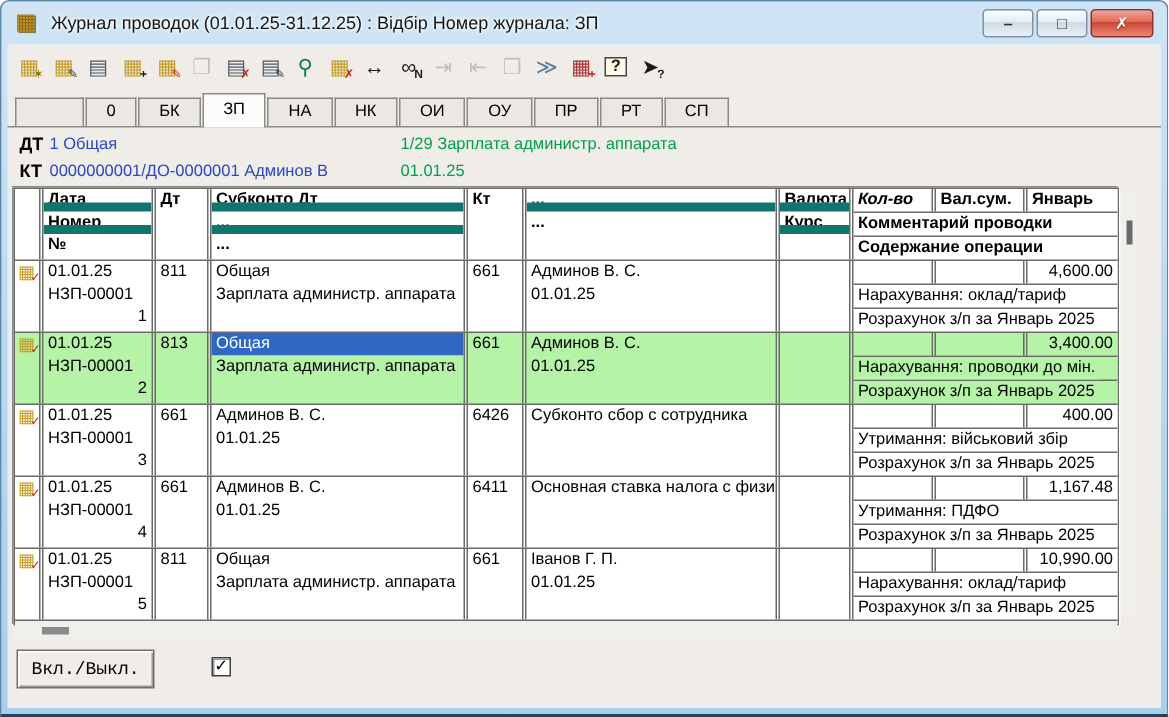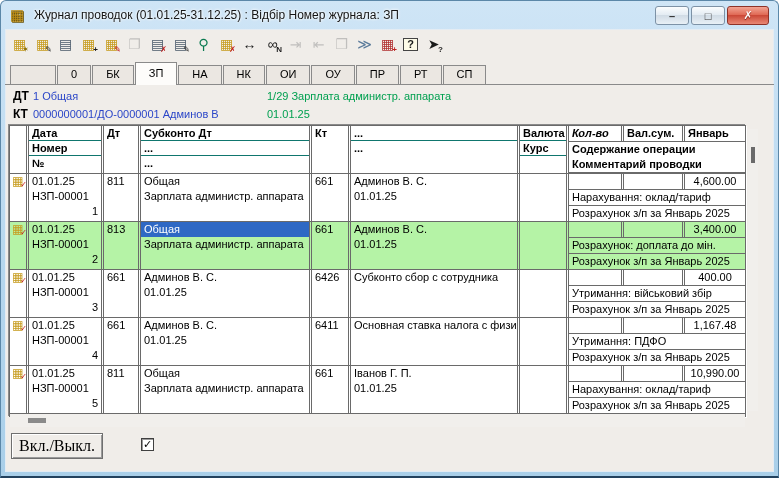--- a/index.html
+++ b/index.html
@@ -63,59 +63,59 @@
   .grid-outer {
     position:absolute; left:4px; top:96px; width:737px; height:292px;
     background:#fff; border:1px solid #6a6a6a;
     box-shadow:-1px -1px 0 #8a8a8a, 1px 1px 0 #ffffff;
   }
   .trow, .hrow { display:flex; border-bottom:1px solid #6a6a6a; background:#fff; }
   .cell { border-right:3px double #6a6a6a; overflow:hidden; }
   .cell:last-child { border-right:none; }
   .ln { height:15px; line-height:15px; padding:0 3px; white-space:nowrap; overflow:hidden; }
   .ln.num { text-align:right; }
-  .ln.amt { text-align:center; }
+  .ln.amt { text-align:right; }
   .c-icon { width:19px; }
   .c-date { width:75px; }
   .c-dt   { width:37px; }
   .c-subdt{ width:171px; }
   .c-kt   { width:39px; }
   .c-subkt{ width:169px; }
   .c-cur  { width:49px; }
   .c-right{ flex:1; display:flex; flex-direction:column; }
   .rline { display:flex; }
   .rline.b { border-bottom:1px solid #6a6a6a; }
   .sub { overflow:hidden; }
   .sub.q { width:55px; border-right:3px double #6a6a6a;font-style:italic; }
   .sub.v { width:61px; border-right:3px double #6a6a6a; }
   .sub.s { flex:1; }
   .hrow { font-weight:bold; background:#fff; }
-  .hrow .hb { border-bottom:1px solid #0f766e; }
+  .hrow .hb { border-bottom:6px solid #0f766e; }
   .trow.selected .ln, .trow.selected { background:var(--sel-green,#b5f3a6); }
   .sel-cell { background:var(--sel-blue,#2e68c4) !important; color:#fff; }
 
   .rowicon { position:relative; display:inline-block; width:13px; height:13px; margin:1px 0 0 2px; }
   .rowicon .ri-base { position:absolute; left:0; top:0; font-size:12px; line-height:13px; color:#c79c1e; }
   .rowicon .ri-check { position:absolute; right:-2px; bottom:-1px; font-size:8px; font-weight:bold; color:#c02020; }
 
   
   .hsb { height:13px; background:#f1efec; position:relative; }
   .hsb .thumb { position:absolute; left:18px; top:4px; width:18px; height:5px; background:#8a8a8a; }
 
   
   .vsb { position:absolute; left:743px; top:100px; width:10px; height:282px; background:#f1efec; }
   .vsb .thumb { position:absolute; left:3px; top:18px; width:4px; height:16px; background:#6a6a6a; }
 
   
   .toggle-btn {
     position:absolute; left:6px; top:404px; width:92px; height:26px;
-    background:#f0ede9; border:1px solid #6f6f6f; font-size:16px;
+    background:#f0ede9; border:1px solid #6f6f6f; font-size:12px;
     box-shadow:inset 1px 1px 0 #ffffff, inset -1px -1px 0 #9a9a9a;
     display:flex; align-items:center; justify-content:center;
-    font-family:Liberation Serif, serif;
+    font-family:Liberation Mono, monospace;
   }
   .cbx-row { position:absolute; left:136px; top:409px; display:flex; align-items:center; }
   .cbx { width:13px; height:13px; background:#fff; border:1px solid #404040; box-shadow:inset 1px 1px 0 #9a9a9a; font-size:11px; line-height:11px; font-weight:bold; text-align:center; }
   .cbx-label { margin-left:6px; outline:1px dotted #555; padding:0 2px; font-size:11px; }
 </style>
 </head>
 <body>
 
 <div class="window">
 
@@ -266,25 +266,25 @@
             <div class="sub q">
                 <div class="ln">Кол-во</div>
               </div>
             <div class="sub v">
                 <div class="ln">Вал.сум.</div>
               </div>
             <div class="sub s">
                 <div class="ln">Январь</div>
               </div>
           </div>
+          <div class="rline b">
+              <div class="ln">Комментарий проводки</div>
+            </div>
           <div class="rline">
               <div class="ln">Содержание операции</div>
-            </div>
-          <div class="rline b">
-              <div class="ln">Комментарий проводки</div>
             </div>
         </div>
       </div>
 
       <div id="rows">
   <div class="trow">
     <div class="cell c-icon">
       <span class="rowicon">
         <span class="ri-base">▦</span>
         <span class="ri-check">✓</span>
@@ -376,21 +376,21 @@
                   <div class="ln"></div>
                 </div>
         <div class="sub v">
                   <div class="ln"></div>
                 </div>
         <div class="sub s">
                   <div class="ln amt">3,400.00</div>
                 </div>
       </div>
       <div class="rline b">
-                <div class="ln">Розрахунок: доплата до мін.</div>
+                <div class="ln">Нарахування: проводки до мін.</div>
               </div>
       <div class="rline">
                 <div class="ln">Розрахунок з/п за Январь 2025</div>
               </div>
     </div>
   </div>
 
   <div class="trow">
     <div class="cell c-icon">
       <span class="rowicon">

